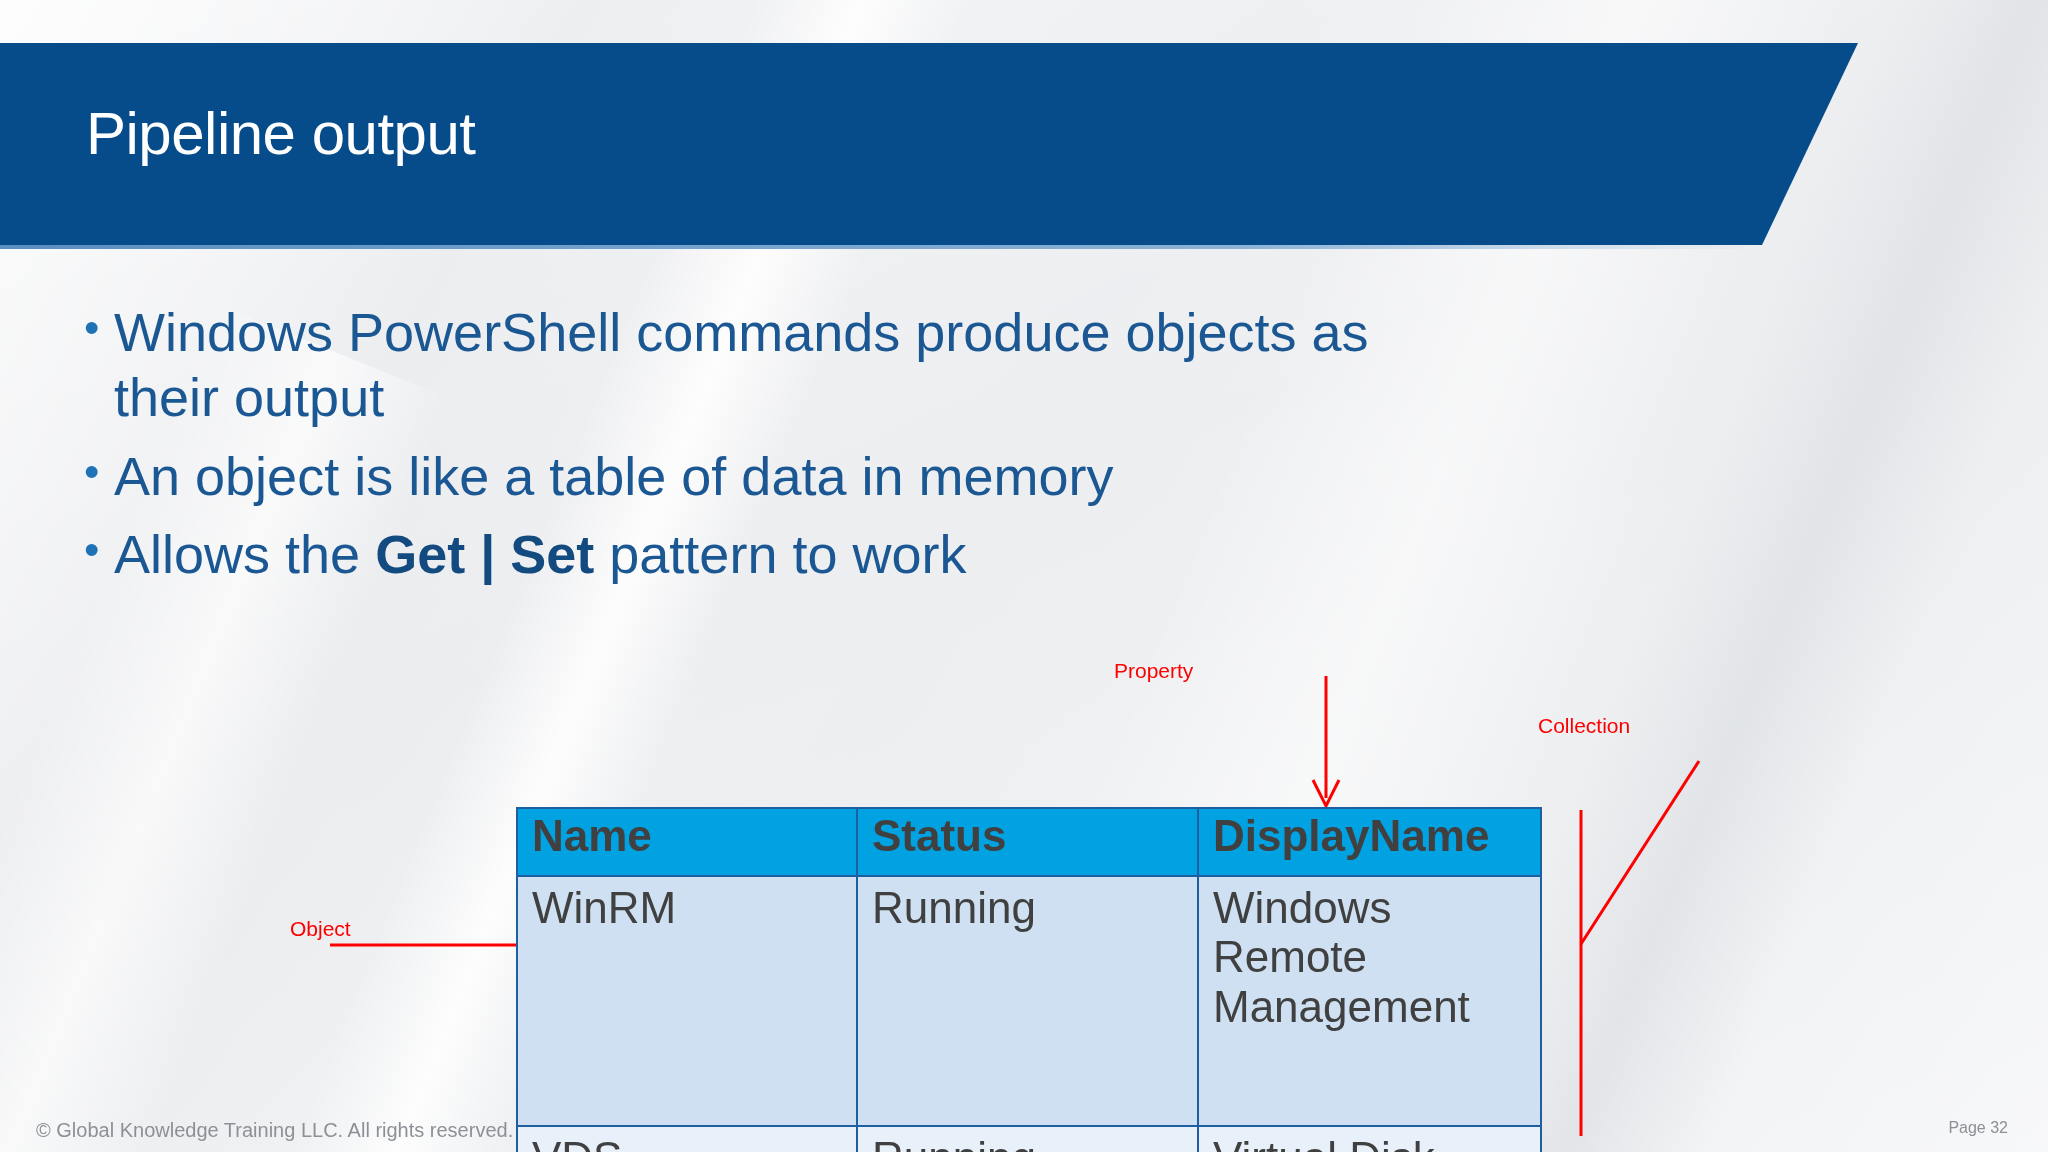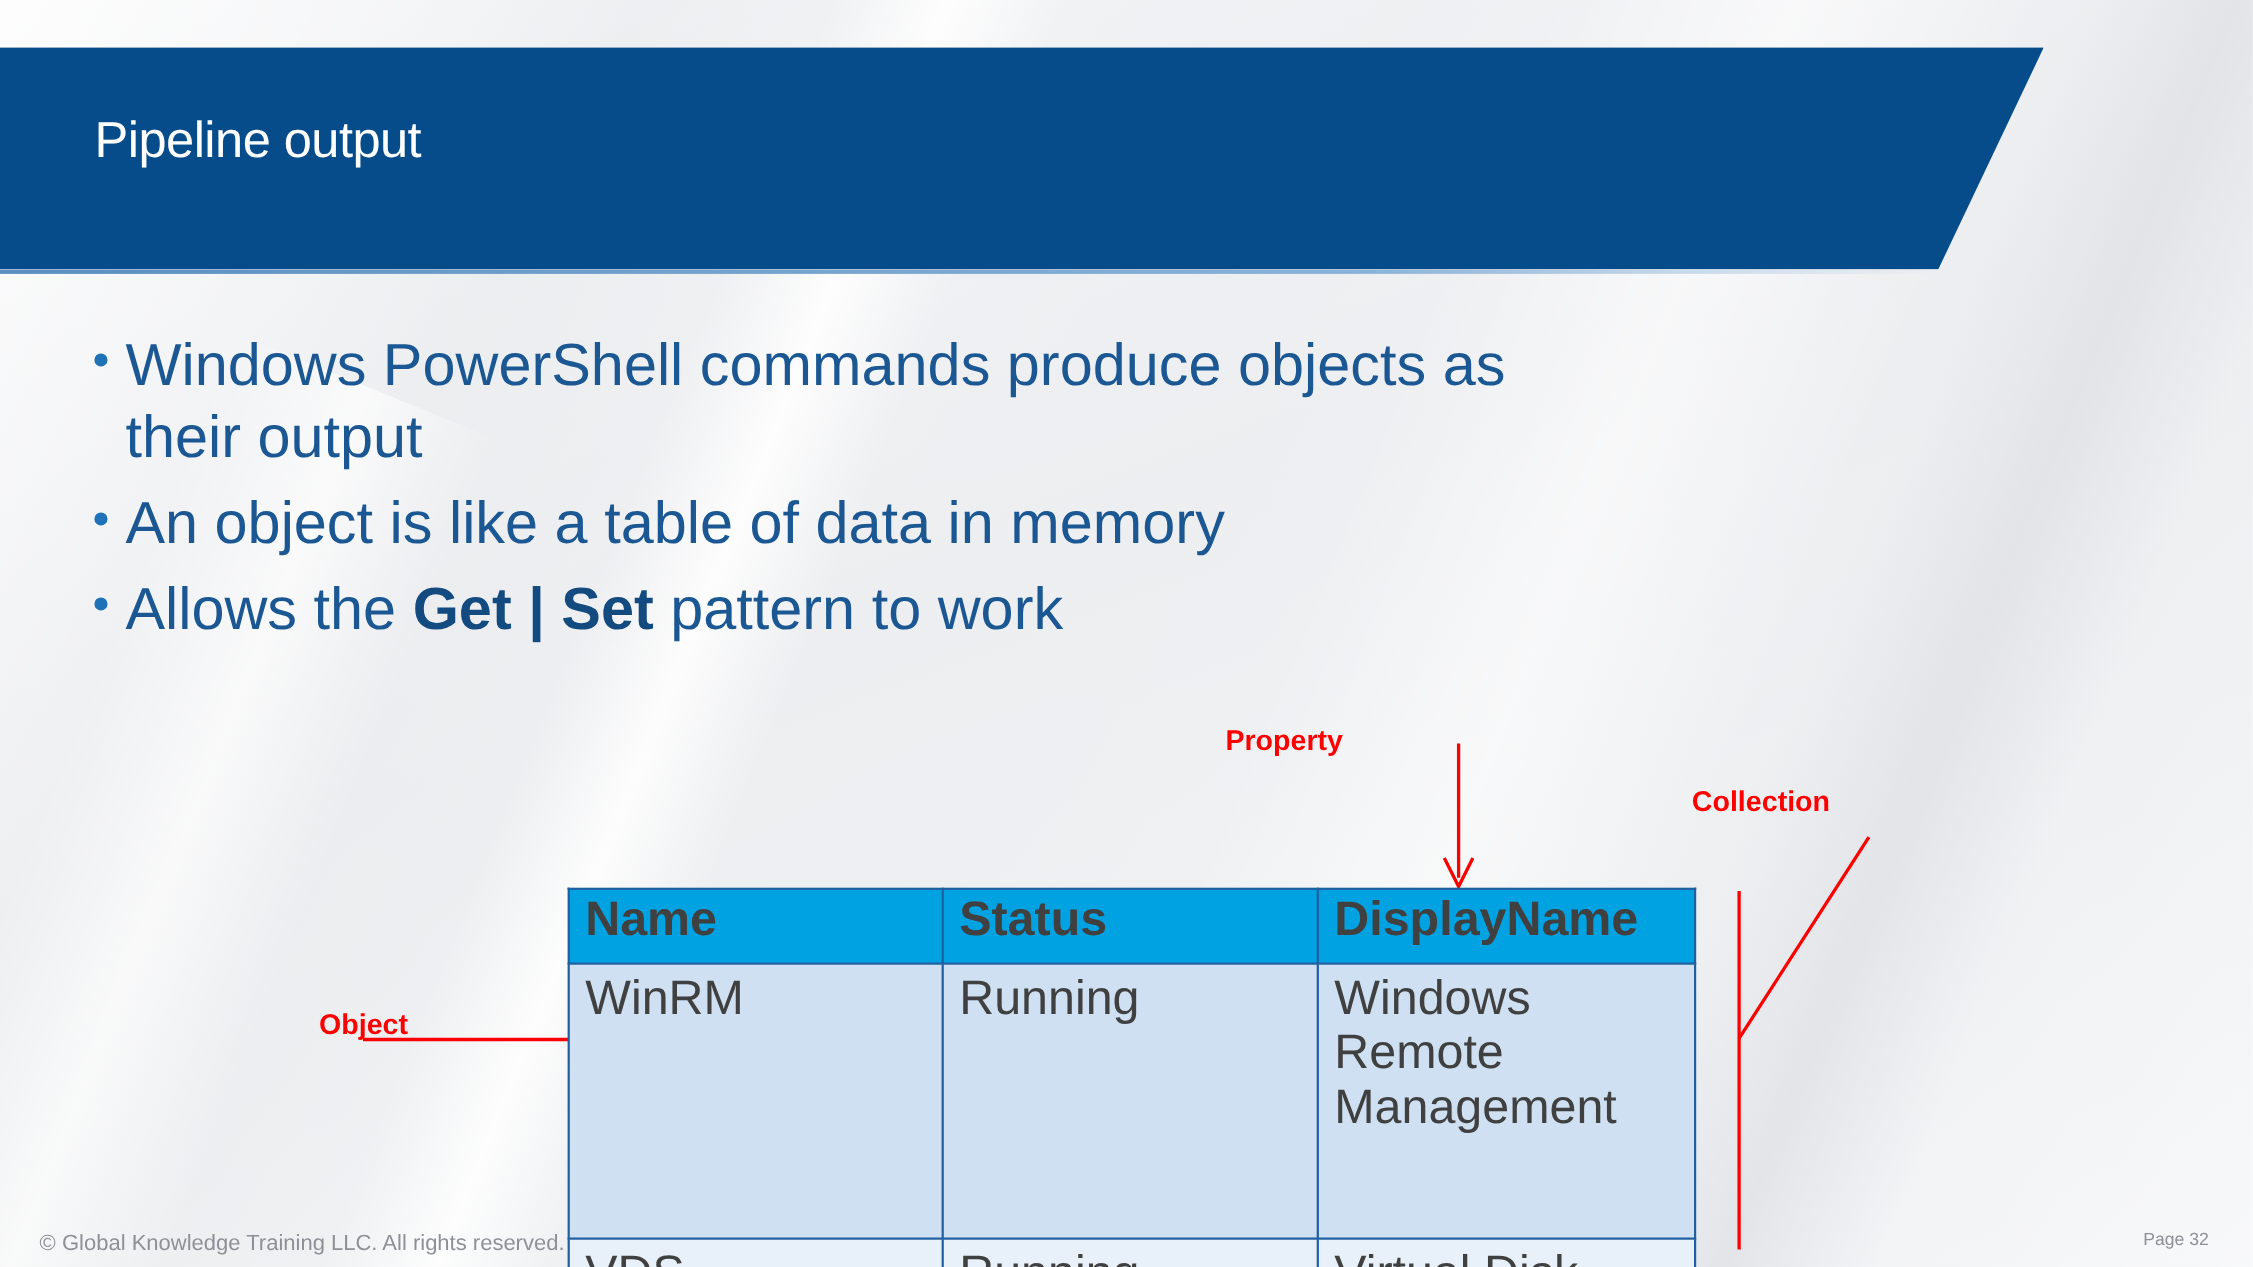--- a/index.html
+++ b/index.html
@@ -71,21 +71,21 @@
     left: 0;
     top: 245px;
     width: 1762px;
     height: 4px;
     background: linear-gradient(to right, #5b8fc0 0%, #8ab2d6 70%, rgba(138,178,214,0) 100%);
   }
   #slide-title {
     position: absolute;
     left: 86px;
     top: 104px;
-    font-size: 46px;
+    font-size: 60px;
     line-height: 1;
     color: #ffffff;
     letter-spacing: -0.5px;
     white-space: nowrap;
   }
 
   
   #bullet-list {
     position: absolute;
     left: 84px;
@@ -110,22 +110,22 @@
   .bullet-text { flex: 1 1 auto; }
   .bullet-text .strong {
     font-weight: bold;
     color: #134A80;
   }
 
   
   .annot-label {
     position: absolute;
     color: #FE0000;
-    font-weight: bold;
-    font-size: 26px;
+    font-weight: normal;
+    font-size: 21px;
     line-height: 1;
     white-space: nowrap;
   }
   #annot-property { left: 1114px; top: 660px; }
   #annot-collection { left: 1538px; top: 715px; }
   #annot-object { left: 290px; top: 918px; }
 
   #annot-svg {
     position: absolute;
     left: 0; top: 0;

